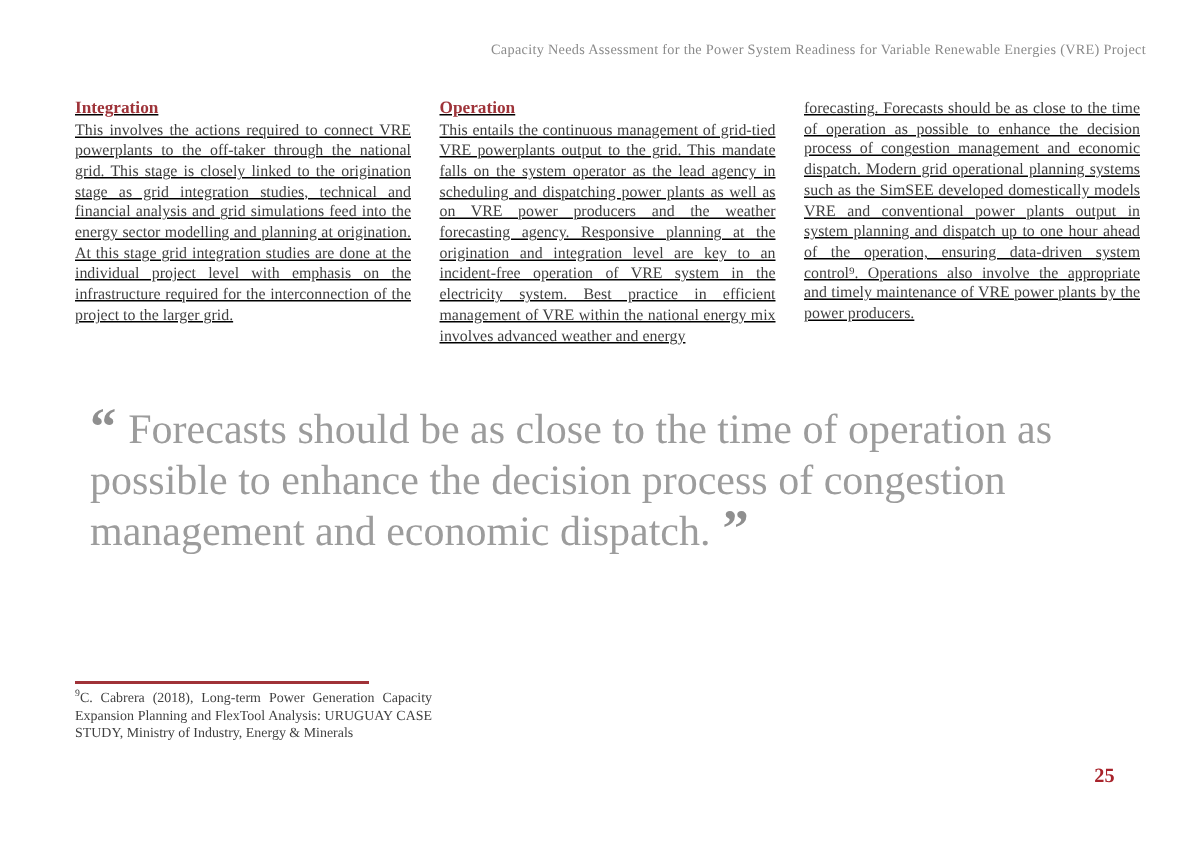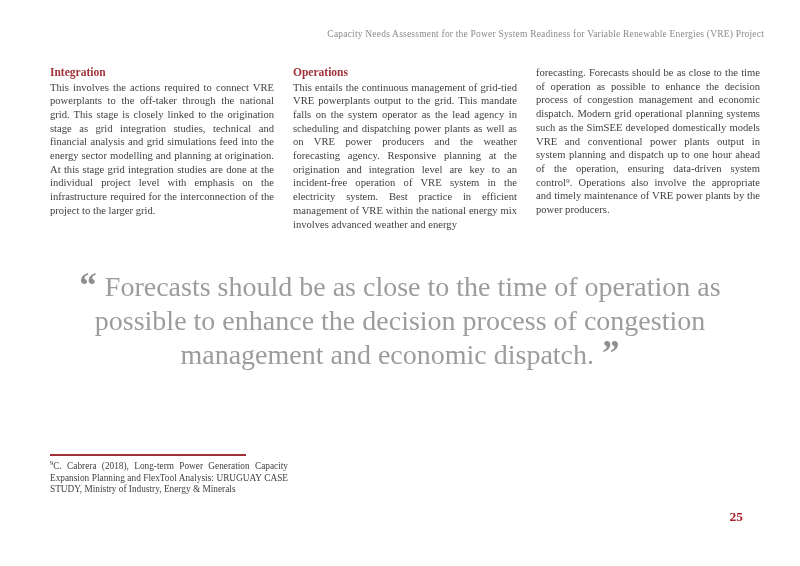--- a/index.html
+++ b/index.html
@@ -25,20 +25,21 @@
     white-space: nowrap;
     text-align: center;
   }
   .columns {
     position: absolute;
     top: 66px;
     left: 50px;
     width: 710px;
     display: flex;
     gap: 19px;
+    text-decoration: underline;
   }
   .col {
     flex: 1 1 0;
     min-width: 0;
   }
   .col-heading {
     color: var(--heading-red, #9e3339);
     font-size: 11.5px;
     line-height: 13.5px;
     margin: 0 0 1px 0;
@@ -50,21 +51,21 @@
     font-size: 10.6px;
     line-height: 13.7px;
     text-align: justify;
     text-justify: inter-word;
   }
   .pull-quote {
     position: absolute;
     top: 270px;
     left: 60px;
     width: 680px;
-    text-align: center;
+    text-align: left;
     color: var(--quote-gray, #9c9c9c);
     font-size: 28px;
     line-height: 34px;
   }
   .quote-mark {
     font-weight: bold;
     color: var(--quote-mark-gray, #8f8f8f);
     font-size: 1.25em;
     line-height: 0;
     vertical-align: -0.02em;
@@ -109,21 +110,21 @@
 <div class="page">
 
   <div class="running-header">Capacity Needs Assessment for the Power System Readiness for Variable Renewable Energies (VRE) Project</div>
 
   <div class="columns">
     <div class="col">
       <h3 class="col-heading">Integration</h3>
       <p class="col-body">This involves the actions required to connect VRE powerplants to the off-taker through the national grid. This stage is closely linked to the origination stage as grid integration studies, technical and financial analysis and grid simulations feed into the energy sector modelling and planning at origination. At this stage grid integration studies are done at the individual project level with emphasis on the infrastructure required for the interconnection of the project to the larger grid.</p>
     </div>
     <div class="col">
-      <h3 class="col-heading">Operations</h3>
+      <h3 class="col-heading">Operation</h3>
       <p class="col-body">This entails the continuous management of grid-tied VRE powerplants output to the grid. This mandate falls on the system operator as the lead agency in scheduling and dispatching power plants as well as on VRE power producers and the weather forecasting agency. Responsive planning at the origination and integration level are key to an incident-free operation of VRE system in the electricity system. Best practice in efficient management of VRE within the national energy mix involves advanced weather and energy</p>
     </div>
     <div class="col">
 
       <p class="col-body">forecasting. Forecasts should be as close to the time of operation as possible to enhance the decision process of congestion management and economic dispatch. Modern grid operational planning systems such as the SimSEE developed domestically models VRE and conventional power plants output in system planning and dispatch up to one hour ahead of the operation, ensuring data-driven system control⁹. Operations also involve the appropriate and timely maintenance of VRE power plants by the power producers.</p>
     </div>
   </div>
 
   <div class="pull-quote">
     <span class="quote-mark open">“</span><span>Forecasts should be as close to the time of operation as possible to enhance the decision process of congestion management and economic dispatch.</span><span class="quote-mark close">”</span>

